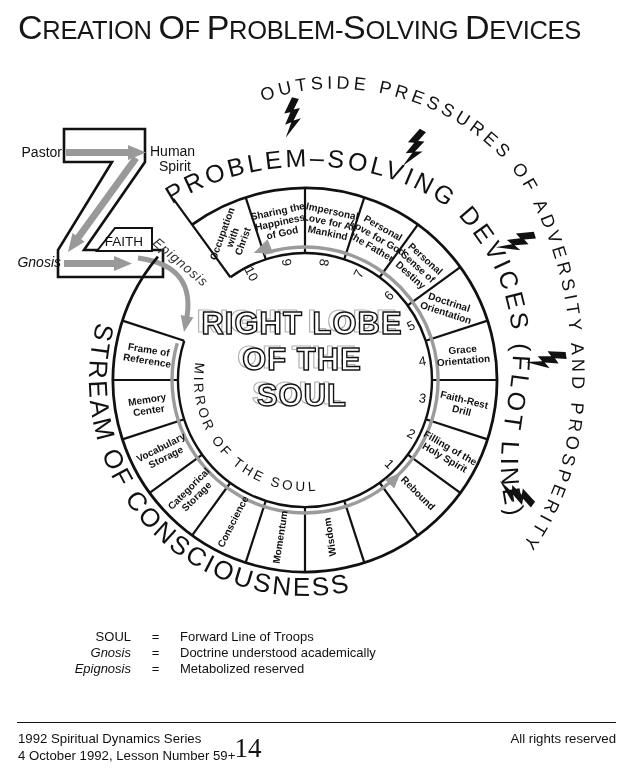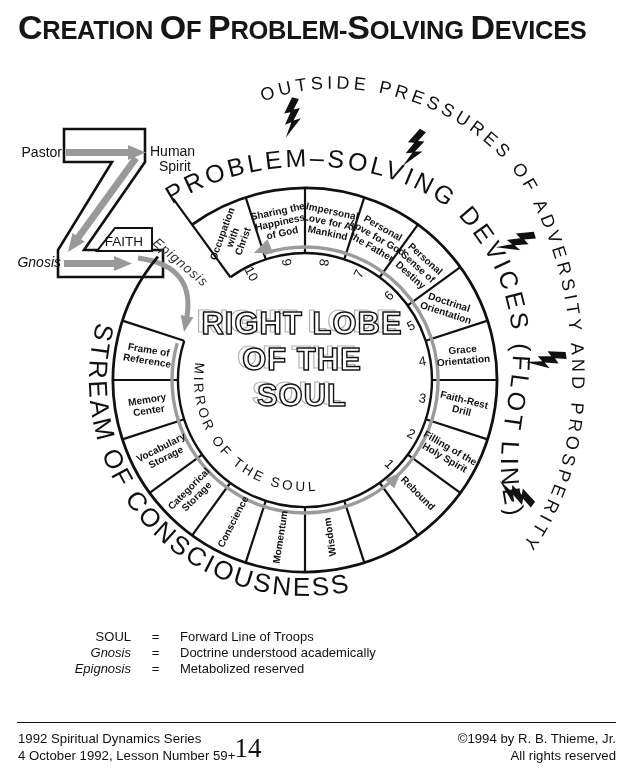--- a/index.html
+++ b/index.html
@@ -1,18 +1,18 @@
 <!DOCTYPE html>
 <html><head>
 <meta charset="utf-8">
 <style>
   html,body{margin:0;padding:0;background:#e8e8e8}
   .page{position:relative;width:633px;height:778px;background:#fff;
         font-family:"Liberation Sans",sans-serif;color:#111;overflow:hidden}
-  #title{position:absolute;left:18px;top:8px;margin:0;font-weight:bold;
+  #title{position:absolute;left:18px;top:8px;margin:0;font-weight:normal;
          white-space:pre;letter-spacing:-0.3px;color:#161616}
   #title .cap{font-size:34px}
   #title .rest{font-size:25.5px}
   #diagram{position:absolute;left:0;top:0}
   #legend{position:absolute;left:0;top:629px;width:633px;font-size:13px;line-height:15.8px}
   .lrow{display:flex}
   .lterm{width:131px;text-align:right}
   .leq{width:49px;text-align:center}
   .ldef{flex:1}
   .it{font-style:italic}
@@ -137,17 +137,16 @@
     </div>
 
   <div class="fline"></div>
   <div class="footer">
     <div class="fleft">
       <div>1992 Spiritual Dynamics Series</div>
       <div>4 October 1992, Lesson Number 59+</div>
     </div>
     <div class="fpage">14</div>
     <div class="fright">
-      <div>©1994 by R. B. Thieme, Jr.</div>
       <div>All rights reserved</div>
     </div>
   </div>
 </div>
 
 </body></html>

